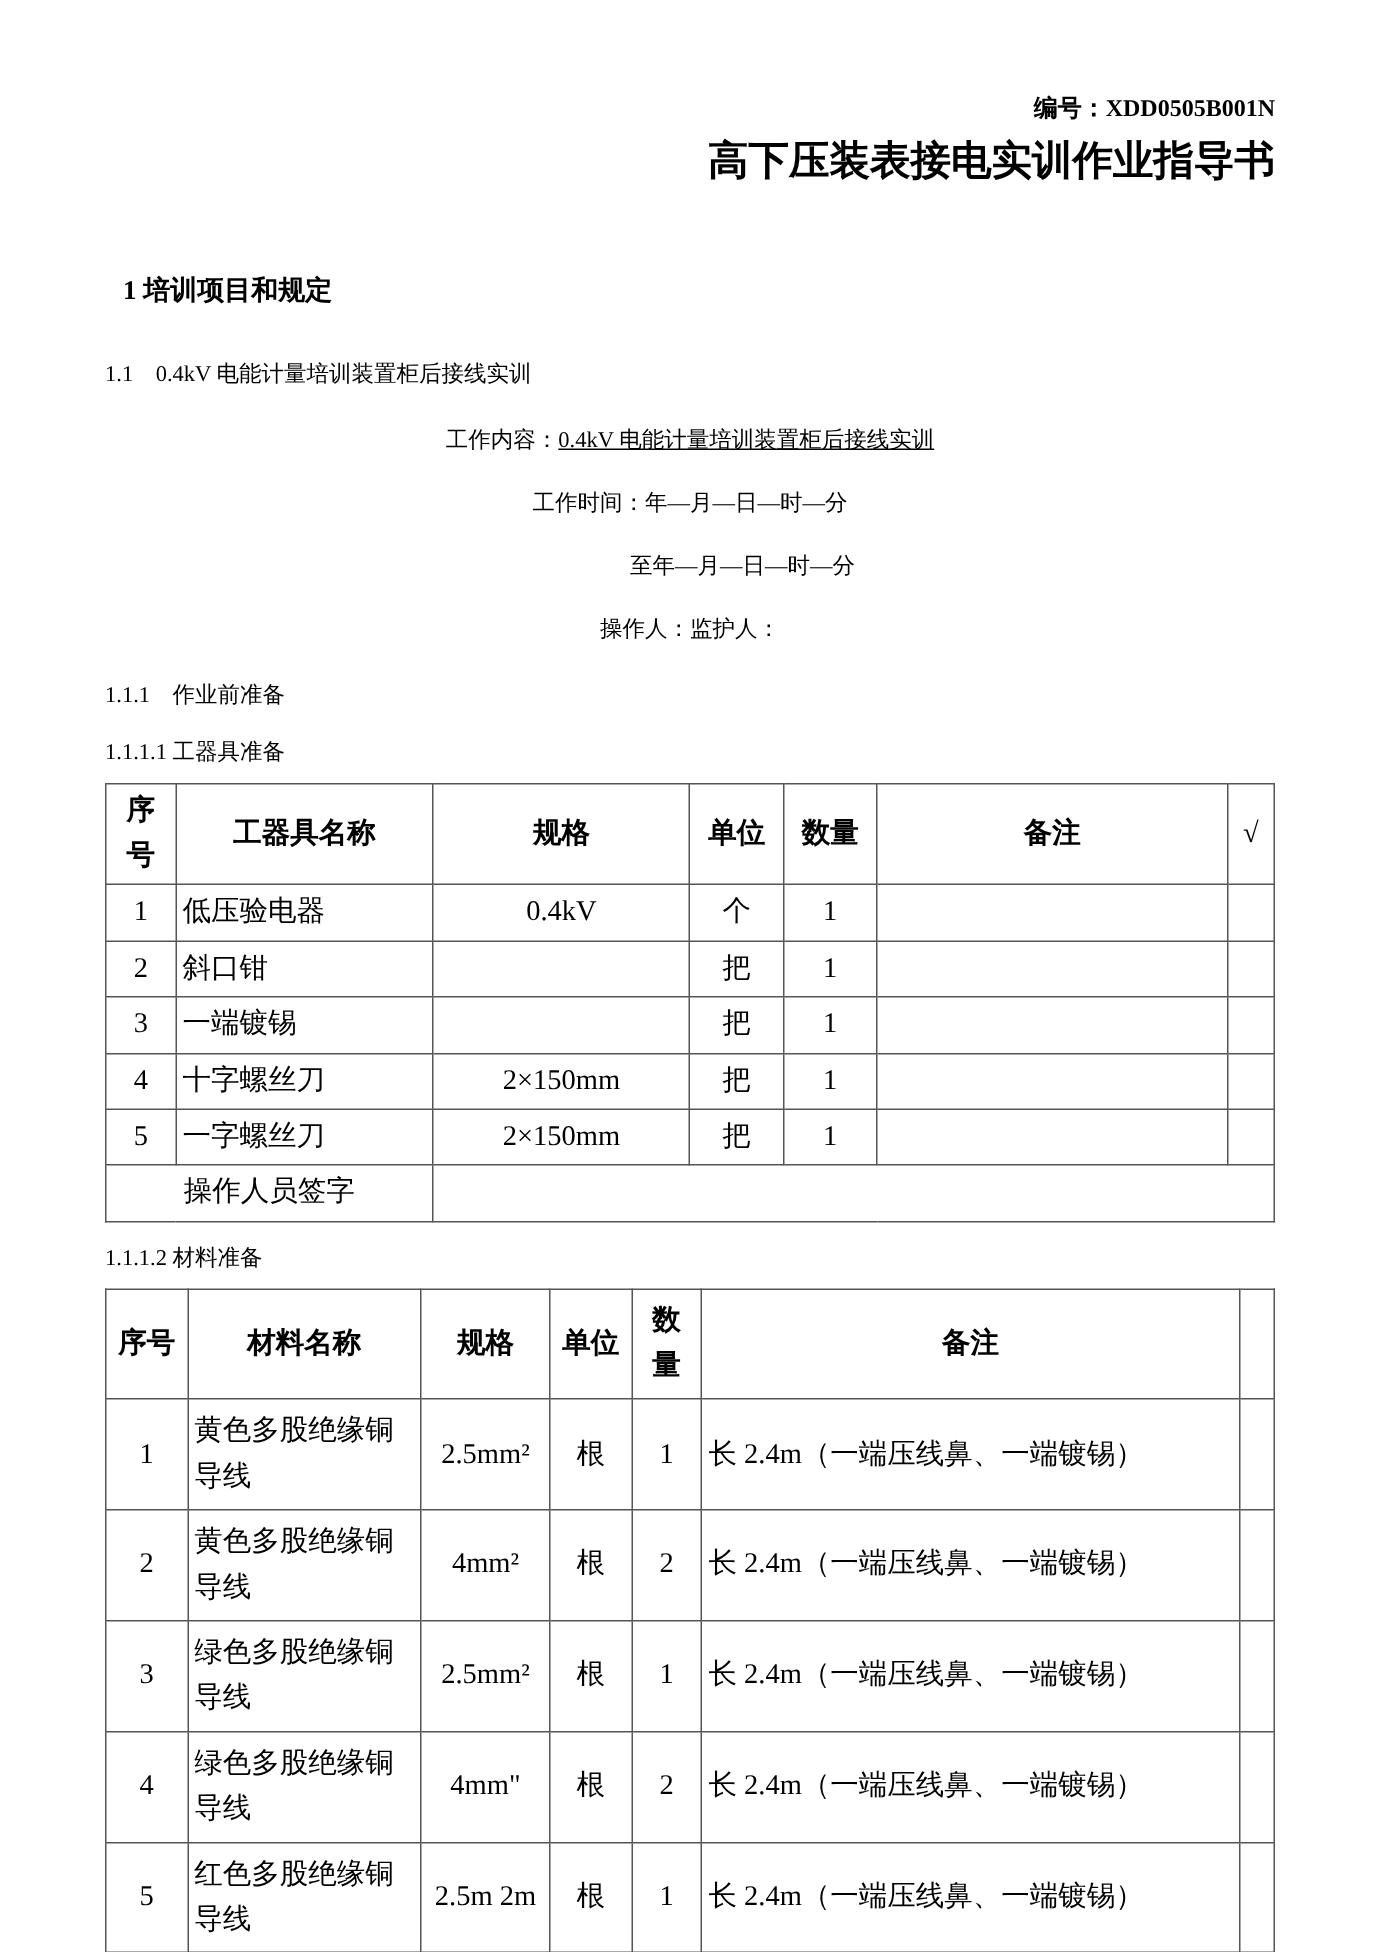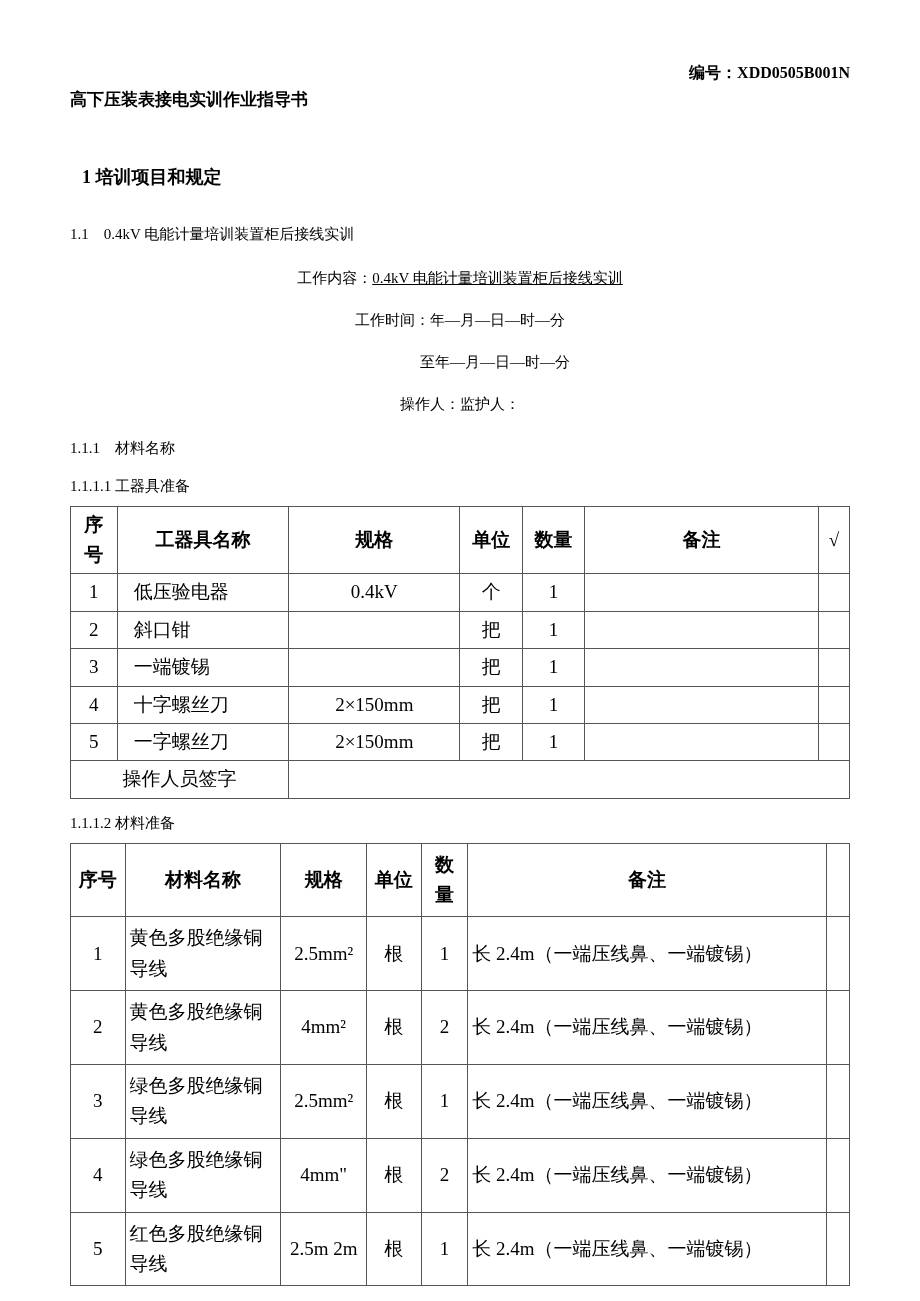--- a/index.html
+++ b/index.html
@@ -12,22 +12,22 @@
     width: 920px;
     font-size: 15px;
     line-height: 1.6;
   }
   .doc-id {
     text-align: right;
     font-weight: bold;
     font-size: 16px;
   }
   .title {
-    text-align: left;
-    font-size: 17px;
+    text-align: right;
+    font-size: 27px;
     font-weight: bold;
     margin-bottom: 50px;
   }
   .h1 {
     font-size: 18px;
     font-weight: bold;
     margin: 20px 0 30px 12px;
   }
   .h2 {
     font-size: 15px;
@@ -53,21 +53,21 @@
     border-collapse: collapse;
     width: 100%;
     font-size: 19px;
   }
   th, td {
     border: 1px solid #555;
     padding: 3px 4px;
     text-align: center;
     vertical-align: middle;
   }
-  .col-name { text-align: left; padding-left: 16px; }
+  .col-name { text-align: left; padding-left: 4px; }
   .col-remark { text-align: left; padding-left: 4px; }
   .sig-label { text-align: center; }
   .tbl1 th:nth-child(1), .tbl1 td:nth-child(1) { width: 6%; }
   .tbl1 th:nth-child(2), .tbl1 td:nth-child(2) { width: 22%; }
   .tbl1 th:nth-child(3), .tbl1 td:nth-child(3) { width: 22%; }
   .tbl1 th:nth-child(4), .tbl1 td:nth-child(4) { width: 8%; }
   .tbl1 th:nth-child(5), .tbl1 td:nth-child(5) { width: 8%; }
   .tbl1 th:nth-child(6), .tbl1 td:nth-child(6) { width: 30%; }
   .tbl1 th:nth-child(7), .tbl1 td:nth-child(7) { width: 4%; }
 
@@ -96,21 +96,21 @@
 
 <div class="line">
   <span>工作内容：</span><span class="underline">0.4kV 电能计量培训装置柜后接线实训</span>
 </div>
 
 <div class="line">工作时间：年—月—日—时—分</div>
 <div class="line indent">至年—月—日—时—分</div>
 
 <div class="line">操作人：监护人：</div>
 
-<div class="h3">1.1.1　材料名称</div>
+<div class="h3">1.1.1　作业前准备</div>
 <div class="h4">1.1.1.1 工器具准备</div>
 
 <table class="tbl1">
   <thead>
     <tr>
       <th>序号</th>
       <th>工器具名称</th>
       <th>规格</th>
       <th>单位</th>
       <th>数量</th>

